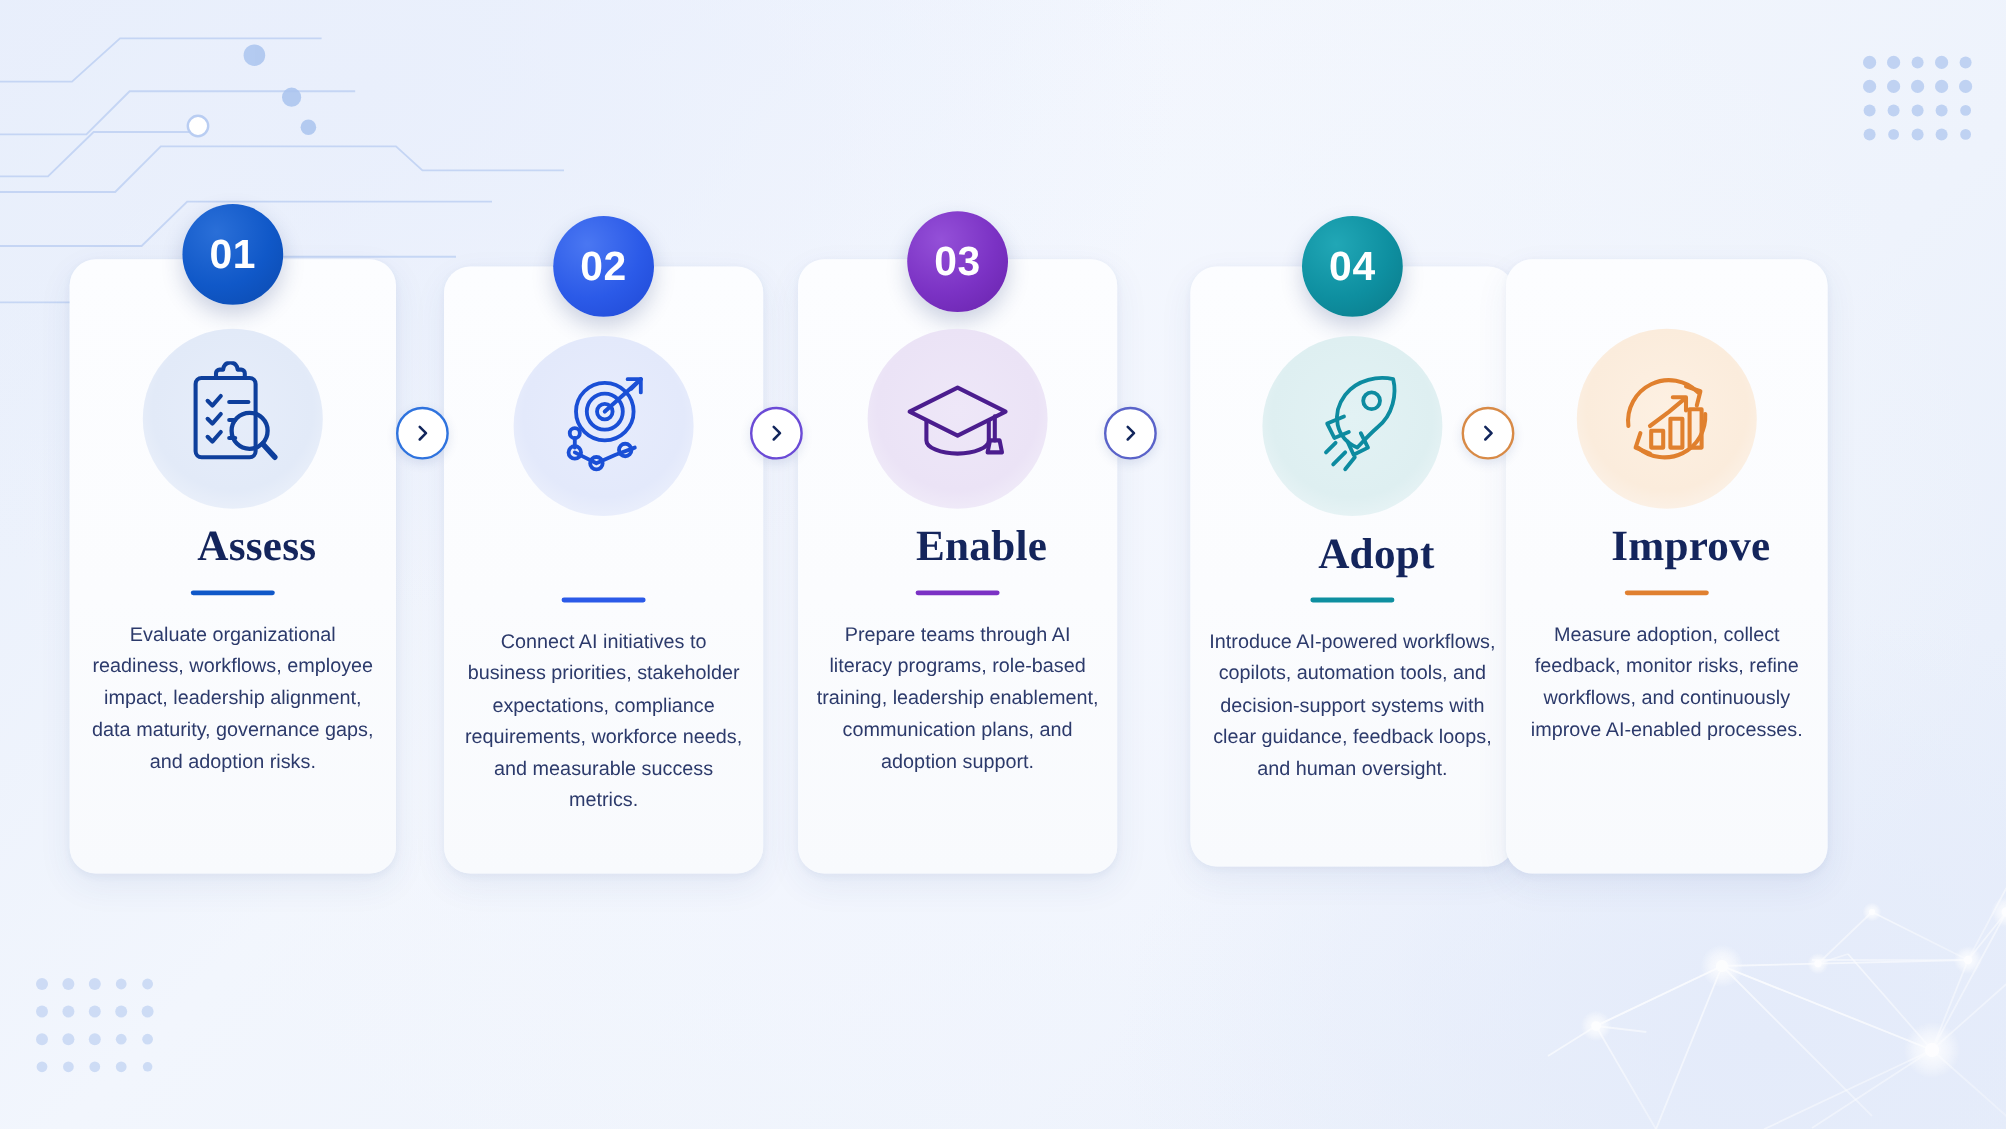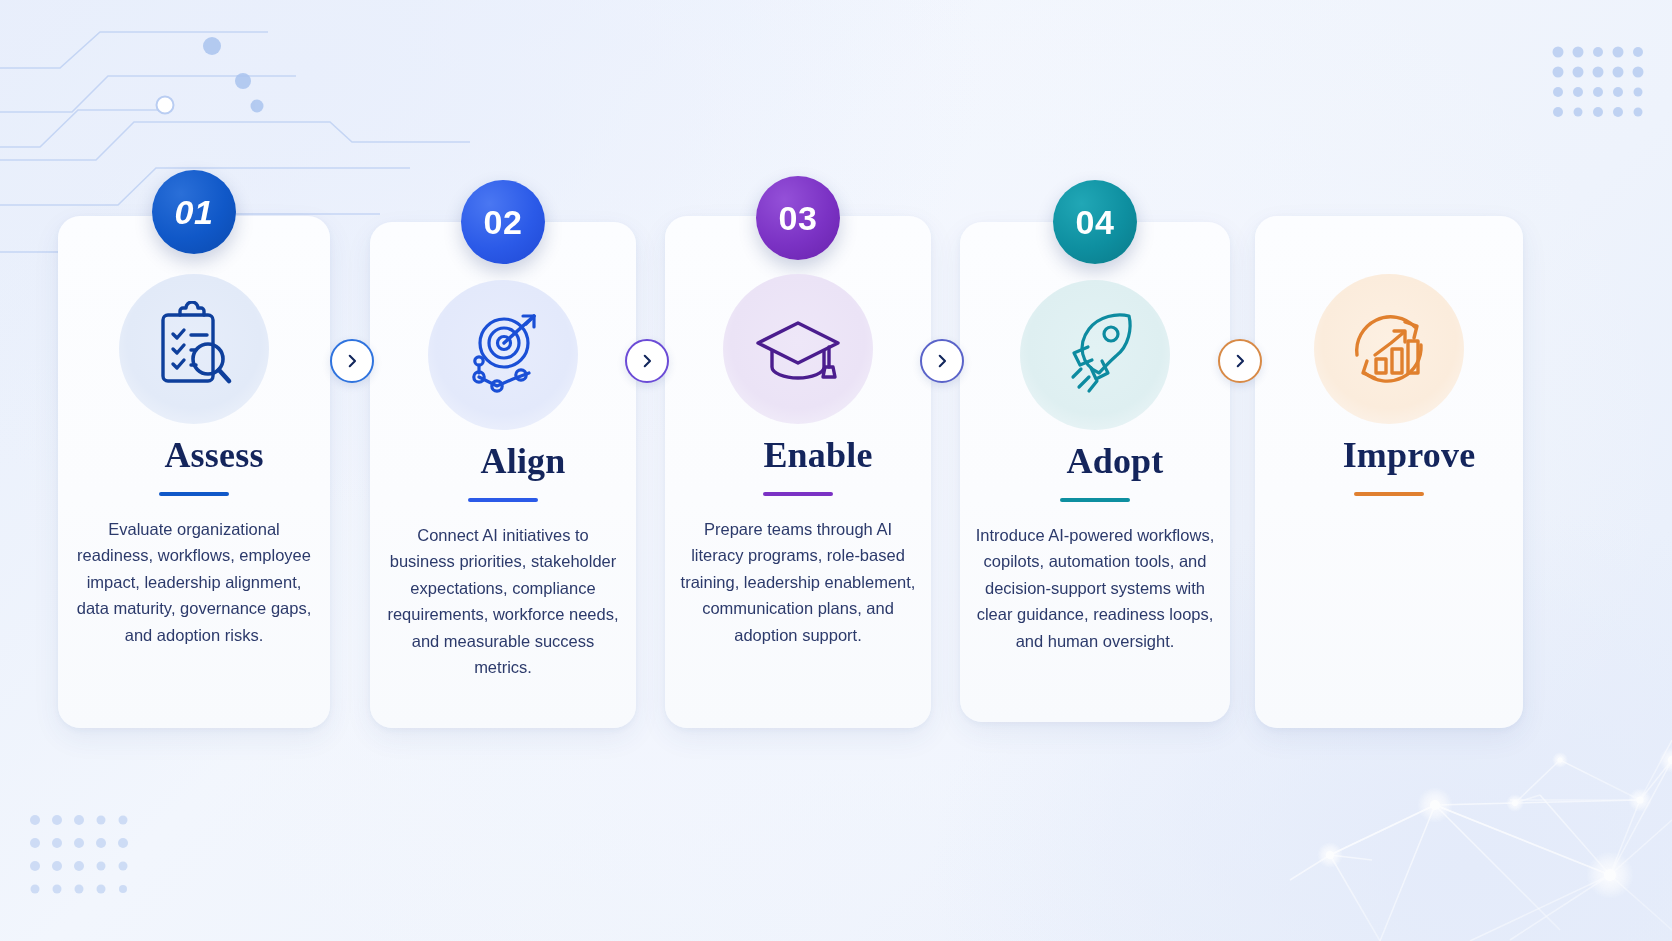--- a/index.html
+++ b/index.html
@@ -53,21 +53,21 @@
   }
 
   .card-1 { left: 60px; }
   .card-2 { left: 375px; }
   .card-3 { left: 670px; }
   .card-4 { left: 965px; }
   .card-5 { left: 1260px; }
 
   
   .card-3 { width: 266px; left: 665px; top: 216px; height: 512px; }
-  .card-4 { width: 270px; left: 960px; top: 222px; height: 500px; }
+  .card-4 { width: 270px; left: 992px; top: 222px; height: 500px; }
   .card-5 { width: 268px; left: 1255px; top: 216px; height: 512px; }
   .card-2 { width: 266px; left: 370px; top: 222px; height: 506px; }
   .card-1 { width: 272px; left: 58px; top: 216px; height: 512px; }
 
   
   .badge {
     position: absolute;
     top: -42px;
     left: 50%;
     transform: translateX(-50%);
@@ -76,21 +76,21 @@
     display: flex;
     align-items: center;
     justify-content: center;
     color: #ffffff;
     font-size: 34px;
     font-weight: bold;
     letter-spacing: 0.5px;
     font-family: "Liberation Sans", sans-serif;
     box-shadow: 0 8px 18px rgba(30, 55, 120, 0.22);
   }
-  .card-1 .badge { top: -46px; font-style: italic; }
+  .card-1 .badge { top: -46px; }
   .card-3 .badge { top: -40px; }
   .card-5 .badge { top: -40px; }
 
   
   .icon-disc {
     position: absolute;
     top: 58px;
     left: 50%;
     transform: translateX(-50%);
     width: 150px; height: 150px;
@@ -364,21 +364,20 @@
           <path d="M68 9 L79 9 L79 20" stroke-width="3.2"></path>
           <path d="M71 17 L79 9"></path>
           <path d="M24 58 v8 M24 70 L42 79 L58 72 L74 66"></path>
           <circle cx="24" cy="54" r="4.2"></circle>
           <circle cx="24" cy="70" r="5.2"></circle>
           <circle cx="42" cy="79" r="5.2"></circle>
           <circle cx="66" cy="68" r="5.2"></circle>
         </svg>
       </div>
 
-      <div class="card-title">Align</div>
       <div class="rule" style="background:#2b5ae8;"></div>
       <div class="card-body">Connect AI initiatives to business priorities, stakeholder expectations, compliance requirements, workforce needs, and measurable success metrics.</div>
     </div>
 
     <div class="card card-3">
       <div class="badge" style="background:radial-gradient(circle at 34% 28%, #9450d8 0%, #7b32c4 55%, #6822ab 100%);">03</div>
 
       <div class="icon-disc" style="background:radial-gradient(circle at 50% 45%, #eee7f8 0%, #ebe3f6 60%, rgba(235,227,246,0.25) 100%);">
         <svg viewBox="0 0 96 96" fill="none" stroke="#4b1d8e" stroke-width="3.4" stroke-linecap="round" stroke-linejoin="round">
           <path d="M48 22 L88 42 L48 62 L8 42 Z"></path>
@@ -401,41 +400,42 @@
           <path d="M52 66 C34 58 30 38 42 22 C52 9 70 6 82 9 C85 21 82 39 69 49 C61 56 56 62 52 66 Z"></path>
           <circle cx="64" cy="27" r="7"></circle>
           <path d="M41 40 L27 46 L33 58 L45 53"></path>
           <path d="M55 54 L61 66 L49 72 L44 61"></path>
           <path d="M34 62 L26 70 M42 70 L32 80 M50 74 L42 84"></path>
         </svg>
       </div>
 
       <div class="card-title">Adopt</div>
       <div class="rule" style="background:#0e8fa0;"></div>
-      <div class="card-body">Introduce AI-powered workflows, copilots, automation tools, and decision-support systems with clear guidance, readiness loops, and human oversight.</div>
+      <div class="card-body">Introduce AI-powered workflows, copilots, automation tools, and decision-support systems with clear guidance, feedback loops, and human oversight.</div>
     </div>
 
     <div class="card card-5">
 
       <div class="icon-disc" style="background:radial-gradient(circle at 50% 45%, #fdf0e2 0%, #fbecdc 60%, rgba(251,236,220,0.25) 100%);">
         <svg viewBox="0 0 96 96" fill="none" stroke="#e0802e" stroke-width="3.4" stroke-linecap="round" stroke-linejoin="round">
           <path d="M16 54 A34 34 0 0 1 74 26"></path>
           <path d="M64 21 L76 25 L73 37"></path>
           <path d="M80 44 A34 34 0 0 1 24 72"></path>
           <path d="M34 77 L22 72 L26 60"></path>
           <rect x="35" y="58" width="10" height="14"></rect>
           <rect x="51" y="48" width="10" height="24"></rect>
           <rect x="67" y="40" width="10" height="32"></rect>
           <path d="M34 54 L50 42 L62 32"></path>
           <path d="M53 30 L64 30 L64 41"></path>
         </svg>
       </div>
 
       <div class="card-title">Improve</div>
       <div class="rule" style="background:#e08030;"></div>
+      <div class="card-body">Measure adoption, collect feedback, monitor risks, refine workflows, and continuously improve AI-enabled processes.</div>
     </div>
   </div>
 
   <div class="node-circle n1" style="border-color:#2f73de;">
     <svg viewBox="0 0 24 24" fill="none" stroke="#12265c" stroke-width="2.8" stroke-linecap="round" stroke-linejoin="round">
       <path d="M9 5 l7 7 l-7 7"></path>
     </svg>
   </div>
   <div class="node-circle n2" style="border-color:#6b4bd6;">
     <svg viewBox="0 0 24 24" fill="none" stroke="#12265c" stroke-width="2.8" stroke-linecap="round" stroke-linejoin="round">

